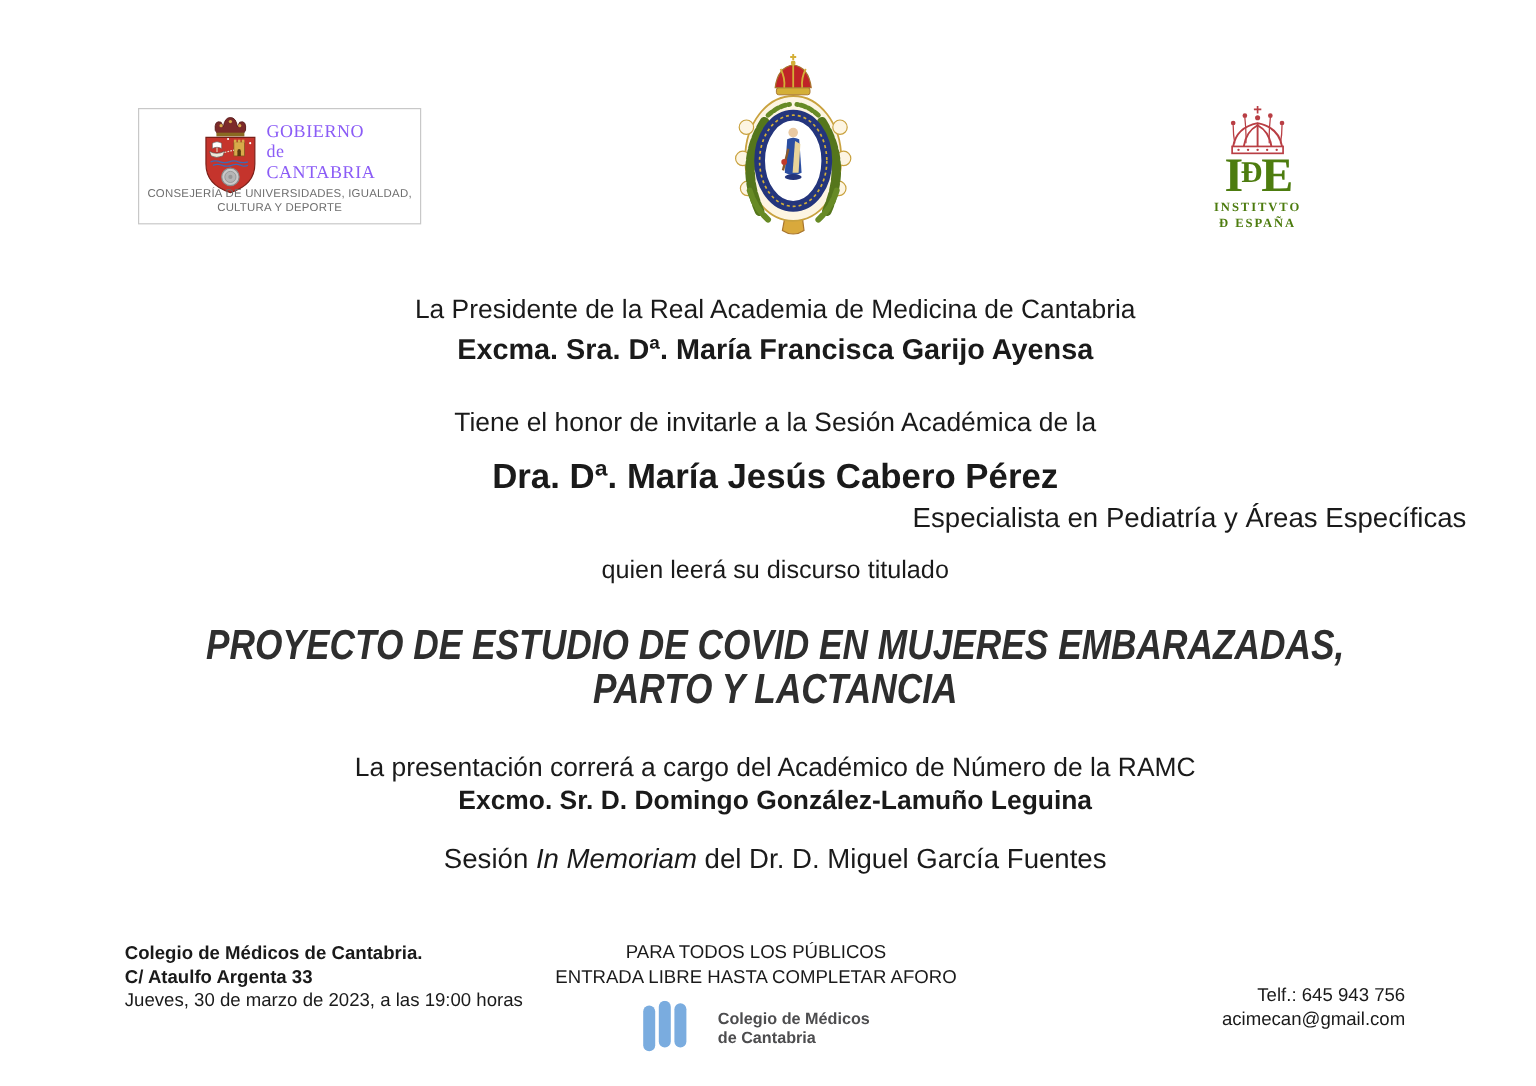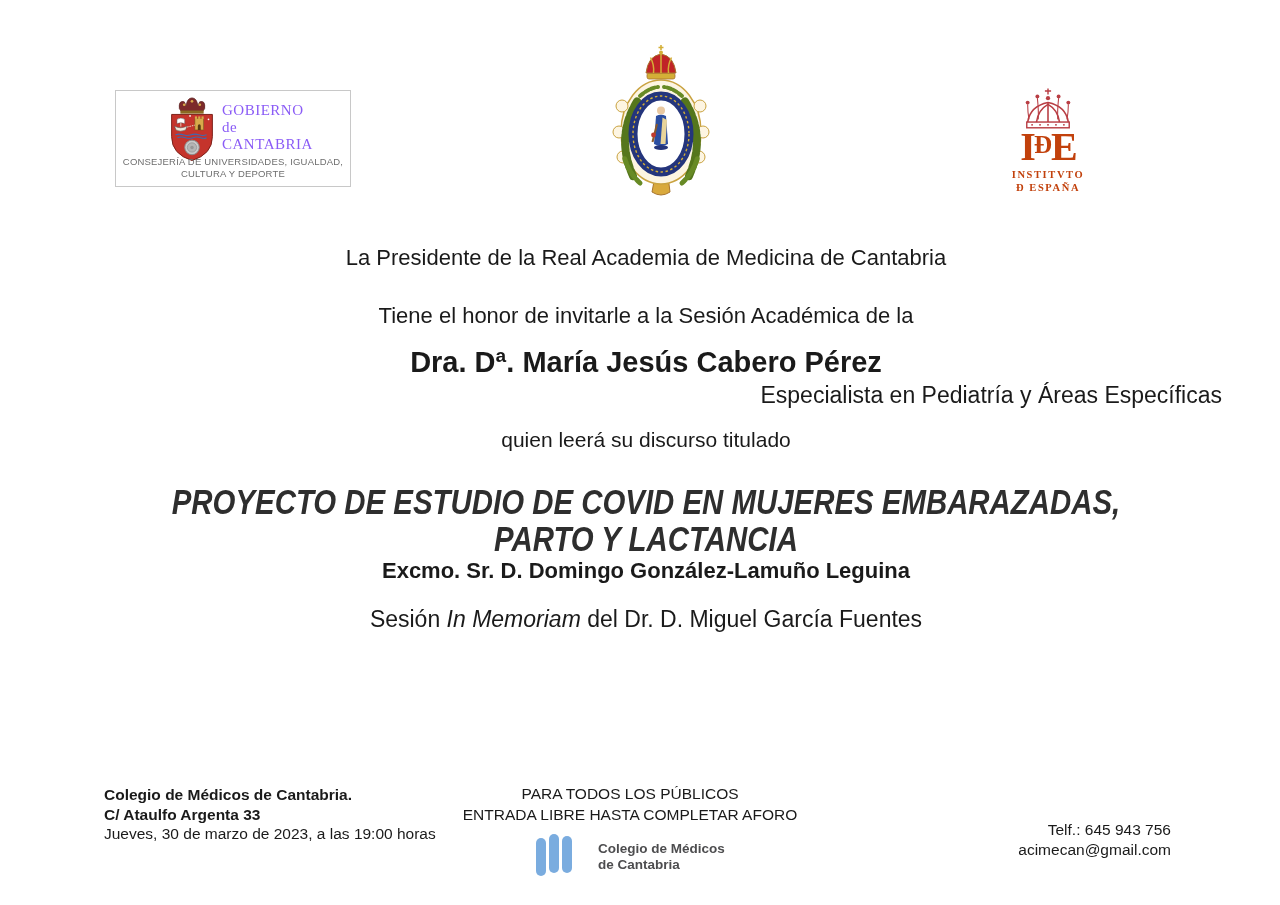--- a/index.html
+++ b/index.html
@@ -17,21 +17,21 @@
     position:absolute;left:106px;top:11px;
     font-family:"Liberation Serif",serif;font-size:15px;line-height:17px;color:#8b5cf6;
     letter-spacing:.5px;
   }
   .gov-sub{
     position:absolute;left:0;right:0;bottom:7px;text-align:center;
     font-size:9.5px;line-height:11.5px;color:#6e6e6e;letter-spacing:.2px;
   }
   .seal{position:absolute;left:610px;top:44px;width:102px;height:155px;}
   .ide{
-    position:absolute;left:1005px;top:84px;width:86px;text-align:center;color:#c2410c;
+    position:absolute;left:1005px;top:84px;width:86px;text-align:center;color:#4d7c0f;
   }
   .ide-crown{width:58px;height:46px;display:block;margin:0 auto;}
   .ide-mono{
     font-family:"Liberation Serif",serif;font-weight:700;font-size:40px;line-height:34px;
     letter-spacing:-2px;margin-top:-2px;
   }
   .ide-mono .mid{font-size:25px;vertical-align:7px;letter-spacing:-1px;}
   .ide-sub{
     font-family:"Liberation Serif",serif;font-size:10.5px;line-height:13px;
     letter-spacing:1.6px;margin-top:4px;font-weight:600;
@@ -171,28 +171,30 @@
   </svg>
   <div class="ide-mono"><span>I</span><span class="mid">Đ</span><span>E</span></div>
   <div class="ide-sub">
     <div>INSTITVTO</div>
     <div>Đ  ESPAÑA</div>
   </div>
 </div>
 
 <div class="main">
   <p class="l-presenter">La Presidente de la Real Academia de Medicina de Cantabria</p>
+  <p class="l-presenter-name">Excma. Sra. Dª. María Francisca Garijo Ayensa</p>
   <p class="l-honor">Tiene el honor de invitarle a la Sesión Académica de la</p>
   <p class="l-speaker">Dra. Dª. María Jesús Cabero Pérez</p>
   <p class="l-specialty">Especialista en Pediatría y Áreas Específicas</p>
   <p class="l-intro">quien leerá su discurso titulado</p>
   <div class="lecture-title">
     <div>PROYECTO DE ESTUDIO DE COVID EN MUJERES EMBARAZADAS,</div>
     <div>PARTO Y LACTANCIA</div>
   </div>
+  <p class="l-presentation">La presentación correrá a cargo del Académico de Número de la RAMC</p>
   <p class="l-presentation-name">Excmo. Sr. D. Domingo González-Lamuño Leguina</p>
   <p class="l-memoriam"><span>Sesión </span><span class="it">In Memoriam</span><span> del Dr. D. Miguel García Fuentes</span></p>
 </div>
 
 <div class="f-left">
   <div class="b">Colegio de Médicos de Cantabria.</div>
   <div class="b">C/ Ataulfo Argenta 33</div>
   <div>Jueves, 30 de marzo de 2023, a las 19:00 horas</div>
 </div>
 

